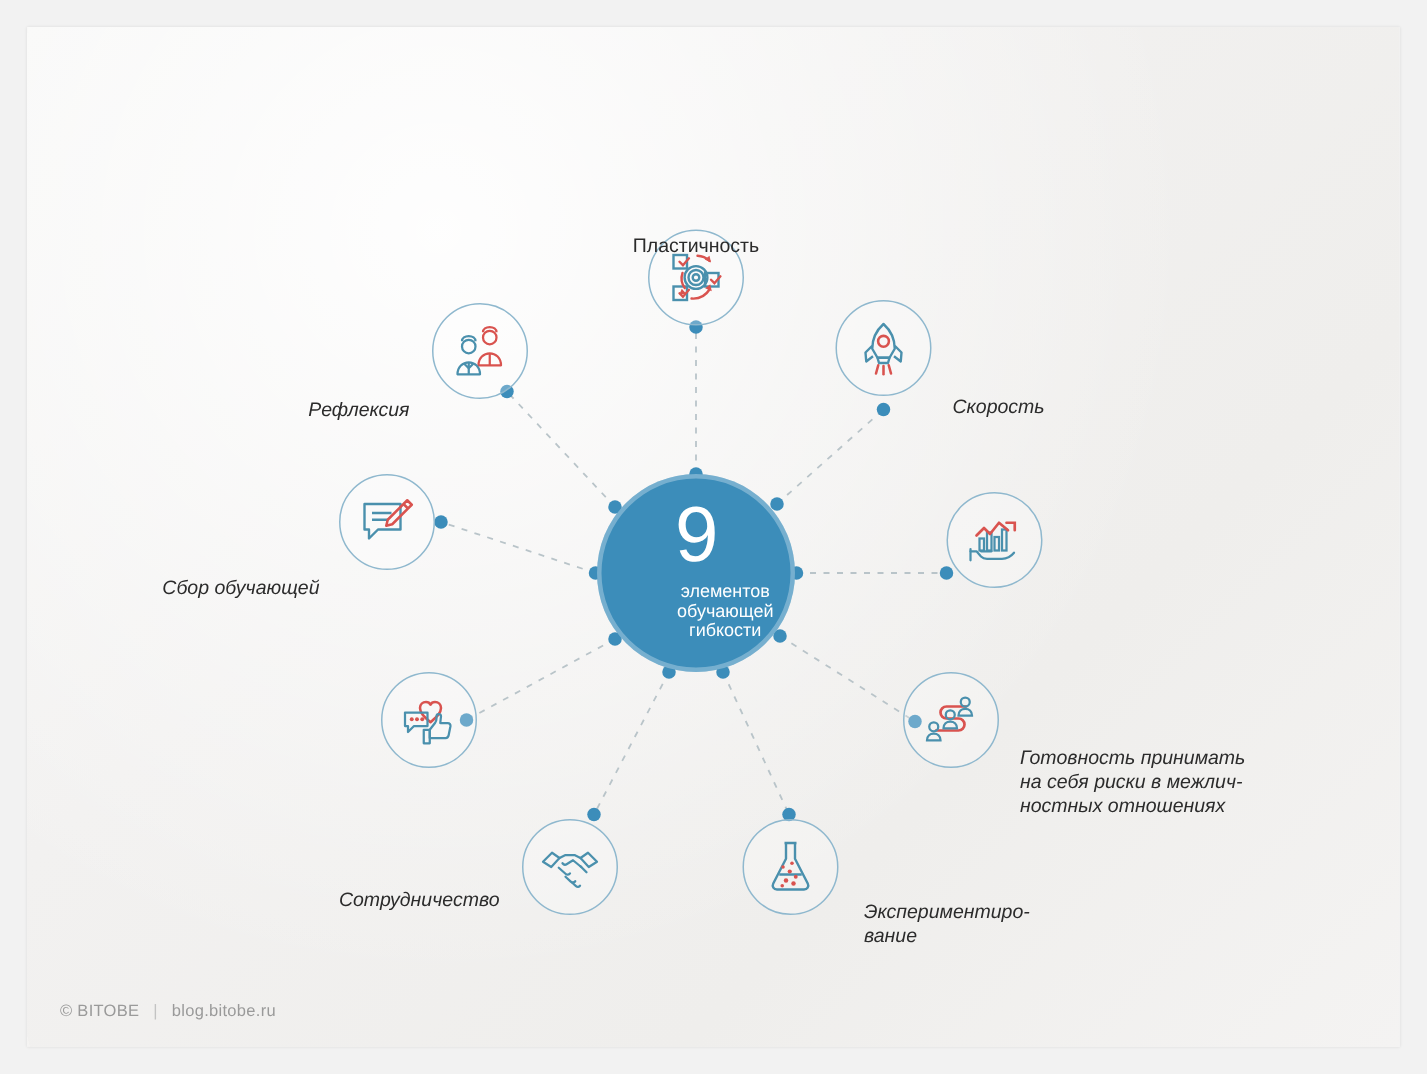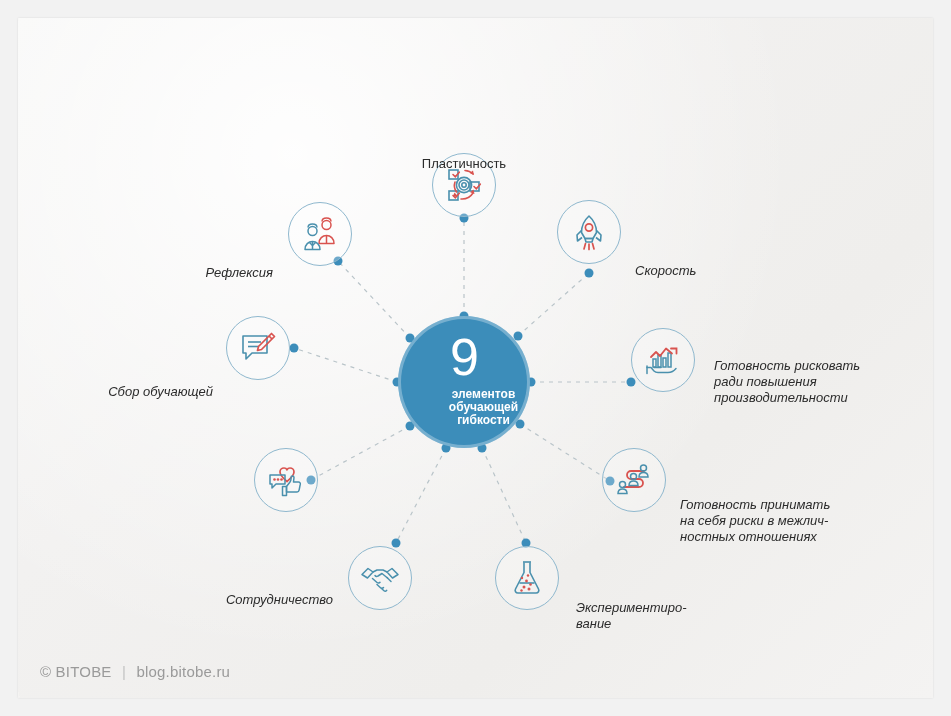--- a/index.html
+++ b/index.html
@@ -64,21 +64,21 @@
     font-size: 52px;
     line-height: 48px;
     font-weight: 400;
     letter-spacing: -1px;
     margin-top: -4px;
   }
   .hub-caption {
     font-size: 12px;
     line-height: 13px;
     margin-top: 7px;
-    font-weight: 700;
+    font-weight: 400;
     margin-left: 39px;
   }
   .node {
     position: absolute;
     width: 64px;
     height: 64px;
     border-radius: 50%;
     border: 1.3px solid #8fb8ce;
     background: rgba(255,255,255,0.25);
     display: flex;
@@ -95,21 +95,21 @@
     white-space: pre-line;
     margin-top: 39px;
   }
   .label.right { text-align: left; font-style: italic; }
   .label.left  { text-align: right; font-style: italic; }
   .label.center{ text-align: center; }
   #footer {
     position: absolute;
     left: 22px;
     bottom: 18px;
-    font-size: 15px;
+    font-size: 11px;
     color: #9a9a9a;
     letter-spacing: 0.2px;
   }
   #footer .sep { margin: 0 6px; color: #c3c3c3; }
 </style>
 </head>
 <body>
 
 <div id="poster">
   <div id="texture"></div>
@@ -220,23 +220,20 @@
           </g>
           <path d="M29 9.5h5.5v5" stroke="#d9534f" stroke-width="1.8" fill="none" stroke-linecap="round"></path>
           <g stroke="#4a90ad" stroke-width="1.5" fill="none" stroke-linecap="round" stroke-linejoin="round">
             <path d="M5 28.5h4l3 3.5c1 1 2.5 1.5 4 1.5h10c3 0 6-1.5 8-4"></path>
             <path d="M5 27v7.5"></path>
             <path d="M12 28.5h7"></path>
           </g>
         </svg>
       </span>
     </div>
-    <div class="label right" style="left:696px; top:301px; width:200px;">Готовность рисковать
-ради повышения
-производительности</div>
 
     <div class="node" style="left:584px; top:430px;">
       <span>
         <svg width="42" height="42" viewBox="0 0 42 42" fill="none">
           <g stroke="#d9534f" stroke-width="1.8" fill="none" stroke-linecap="round">
             <path d="M31 12h-13a4 4 0 0 0 0 8h8a4 4 0 0 1 0 8H11"></path>
           </g>
           <g stroke="#4a90ad" stroke-width="1.5" fill="none">
             <circle cx="30.5" cy="9" r="3"></circle>
             <path d="M26 18c0-2.8 2-4.5 4.5-4.5S35 15.2 35 18z"></path>

